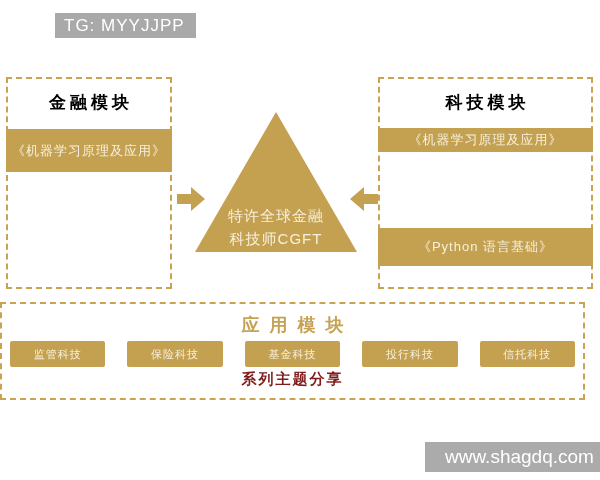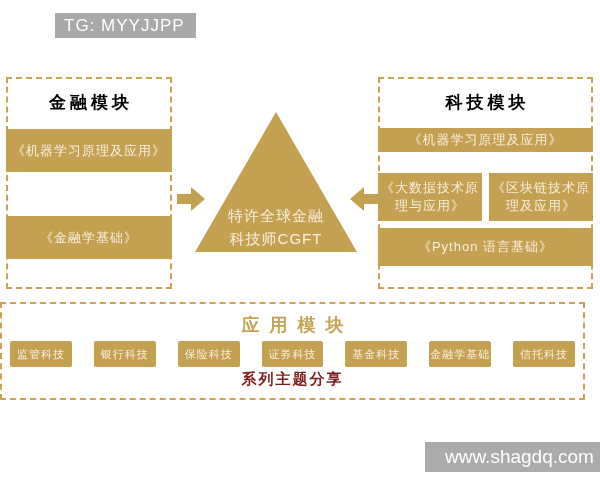--- a/index.html
+++ b/index.html
@@ -67,21 +67,20 @@
 </head>
 <body>
 
 <div class="banner">
   <span>TG: MYYJJPP</span>
 </div>
 
 <div id="finance-box" class="dashed-box">
   <div class="module-title">金融模块</div>
   <div id="fin-bar-1" class="gold-bar">《机器学习原理及应用》</div>
-  <div id="fin-bar-2" class="gold-bar">《金融学基础》</div>
 </div>
 
 <div id="arrow-left" class="arrow">
   <svg width="28" height="24" viewBox="0 0 28 24" aria-hidden="true">
     <polygon points="0,7 14,7 14,0 28,12 14,24 14,17 0,17" fill="#c4a051"></polygon>
   </svg>
 </div>
 
 <div class="pyramid">
   <svg width="162" height="140" viewBox="0 0 162 140" aria-hidden="true">
@@ -95,36 +94,30 @@
 
 <div id="arrow-right" class="arrow">
   <svg width="28" height="24" viewBox="0 0 28 24" aria-hidden="true">
     <polygon points="28,7 14,7 14,0 0,12 14,24 14,17 28,17" fill="#c4a051"></polygon>
   </svg>
 </div>
 
 <div id="tech-box" class="dashed-box">
   <div class="module-title">科技模块</div>
   <div id="tech-bar-top" class="gold-bar">《机器学习原理及应用》</div>
-  <div class="tech-row">
-    <div class="gold-bar-half">《大数据技术原理与应用》</div>
-    <div class="gold-bar-half">《区块链技术原理及应用》</div>
-  </div>
   <div id="tech-bar-bottom" class="gold-bar">《Python 语言基础》</div>
 </div>
 
 <div id="app-box" class="dashed-box">
   <div class="app-title">应用模块</div>
   <div class="app-bars">
     <div class="app-bar">监管科技</div>
-    <div class="app-bar">银行科技</div>
     <div class="app-bar">保险科技</div>
-    <div class="app-bar">证券科技</div>
     <div class="app-bar">基金科技</div>
-    <div class="app-bar">金融学基础</div>
+    <div class="app-bar">投行科技</div>
     <div class="app-bar">信托科技</div>
   </div>
   <div class="app-caption">系列主题分享</div>
 </div>
 
 <div class="watermark">
   <span>www.shagdq.com</span>
 </div>
 
 </body></html>

